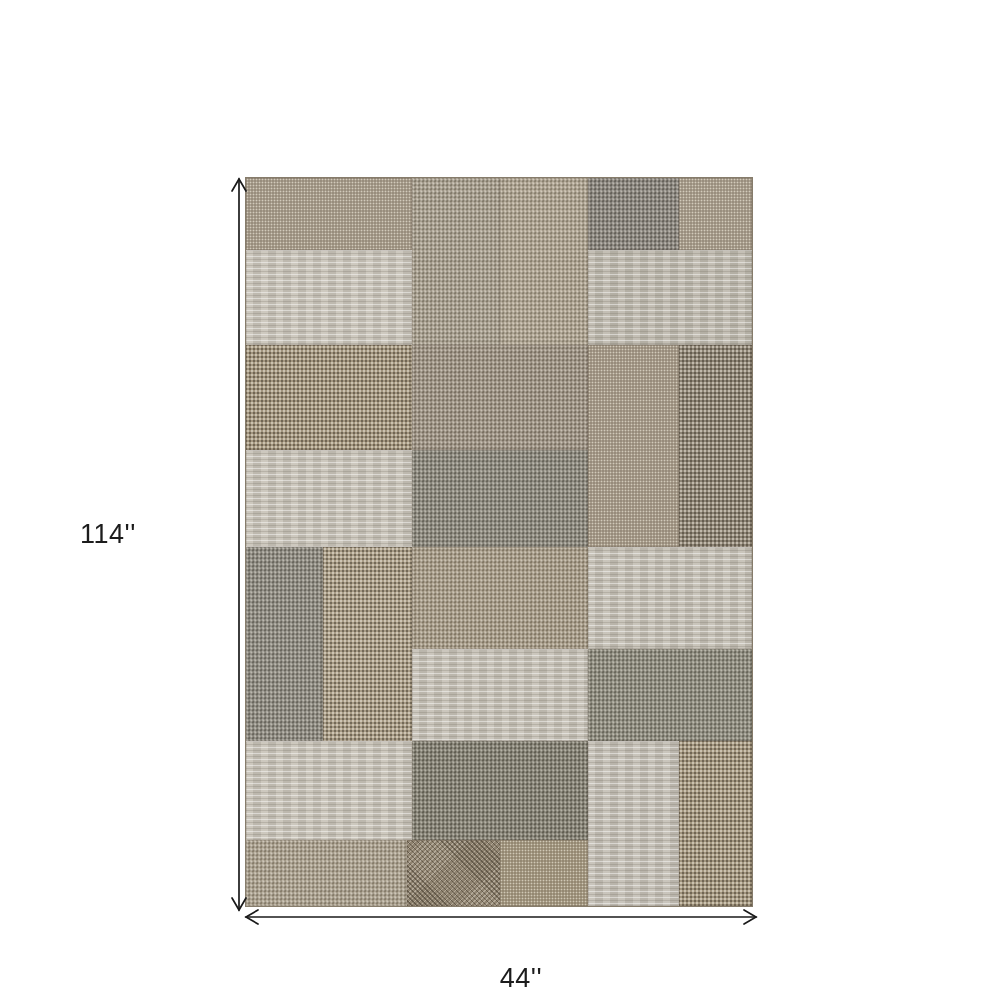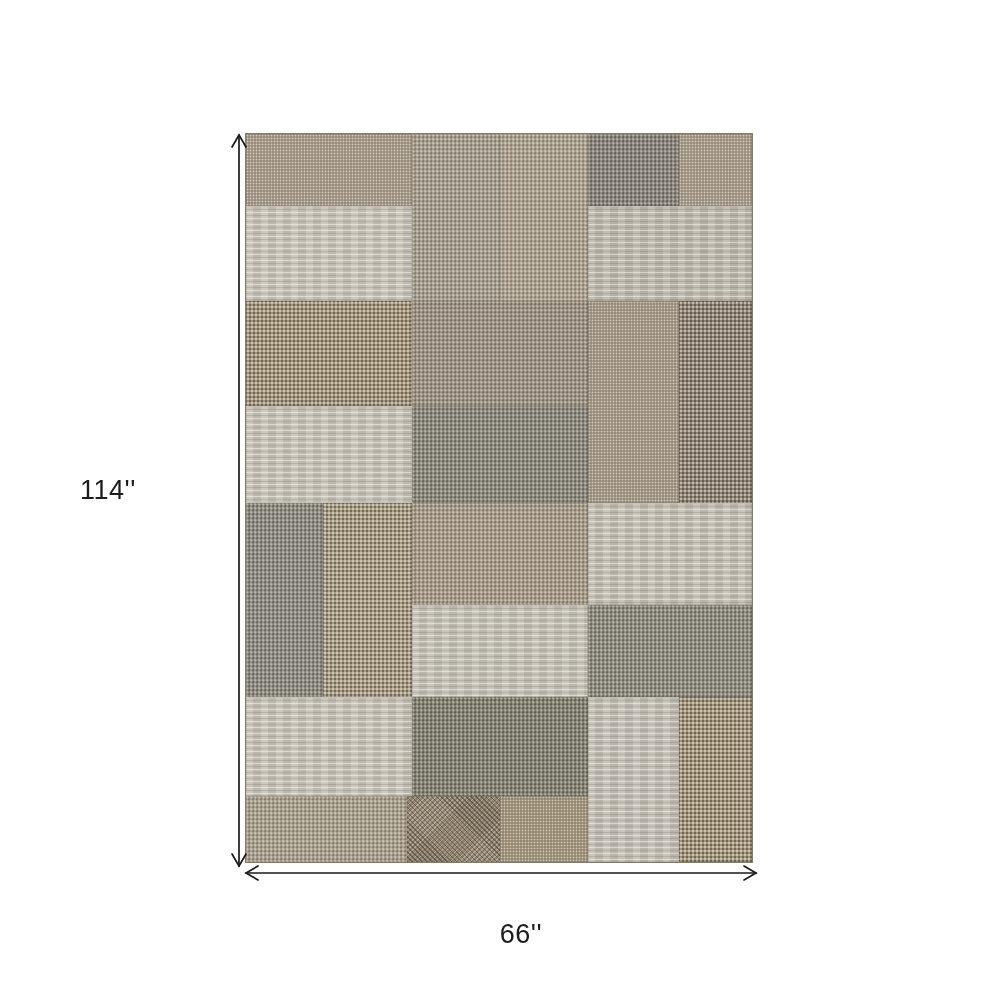--- a/index.html
+++ b/index.html
@@ -9,20 +9,21 @@
     height: 1000px;
     background: #ffffff;
     font-family: "Liberation Sans", sans-serif;
     overflow: hidden;
   }
   #canvas {
     position: relative;
     width: 1000px;
     height: 885px;
     background: #ffffff;
+    margin-top: 44px;
   }
 
   
   #rug {
     position: absolute;
     left: 245px;
     top: 133px;
     width: 508px;
     height: 730px;
     border: 1px solid #867c6b;
@@ -144,15 +145,15 @@
     <path d="M4 726 L11 738 L18 726"></path>
   </svg>
 
   <svg class="arrow" style="left:240px; top:862px;" width="522" height="22" viewBox="0 0 522 22" xmlns="http://www.w3.org/2000/svg">
     <path d="M6 11 L516 11"></path>
     <path d="M18 4 L6 11 L18 18"></path>
     <path d="M504 4 L516 11 L504 18"></path>
   </svg>
 
   <div id="height-label" class="dim-label">114''</div>
-  <div id="width-label" class="dim-label">66''</div>
+  <div id="width-label" class="dim-label">44''</div>
 
 </div>
 
 </body></html>

